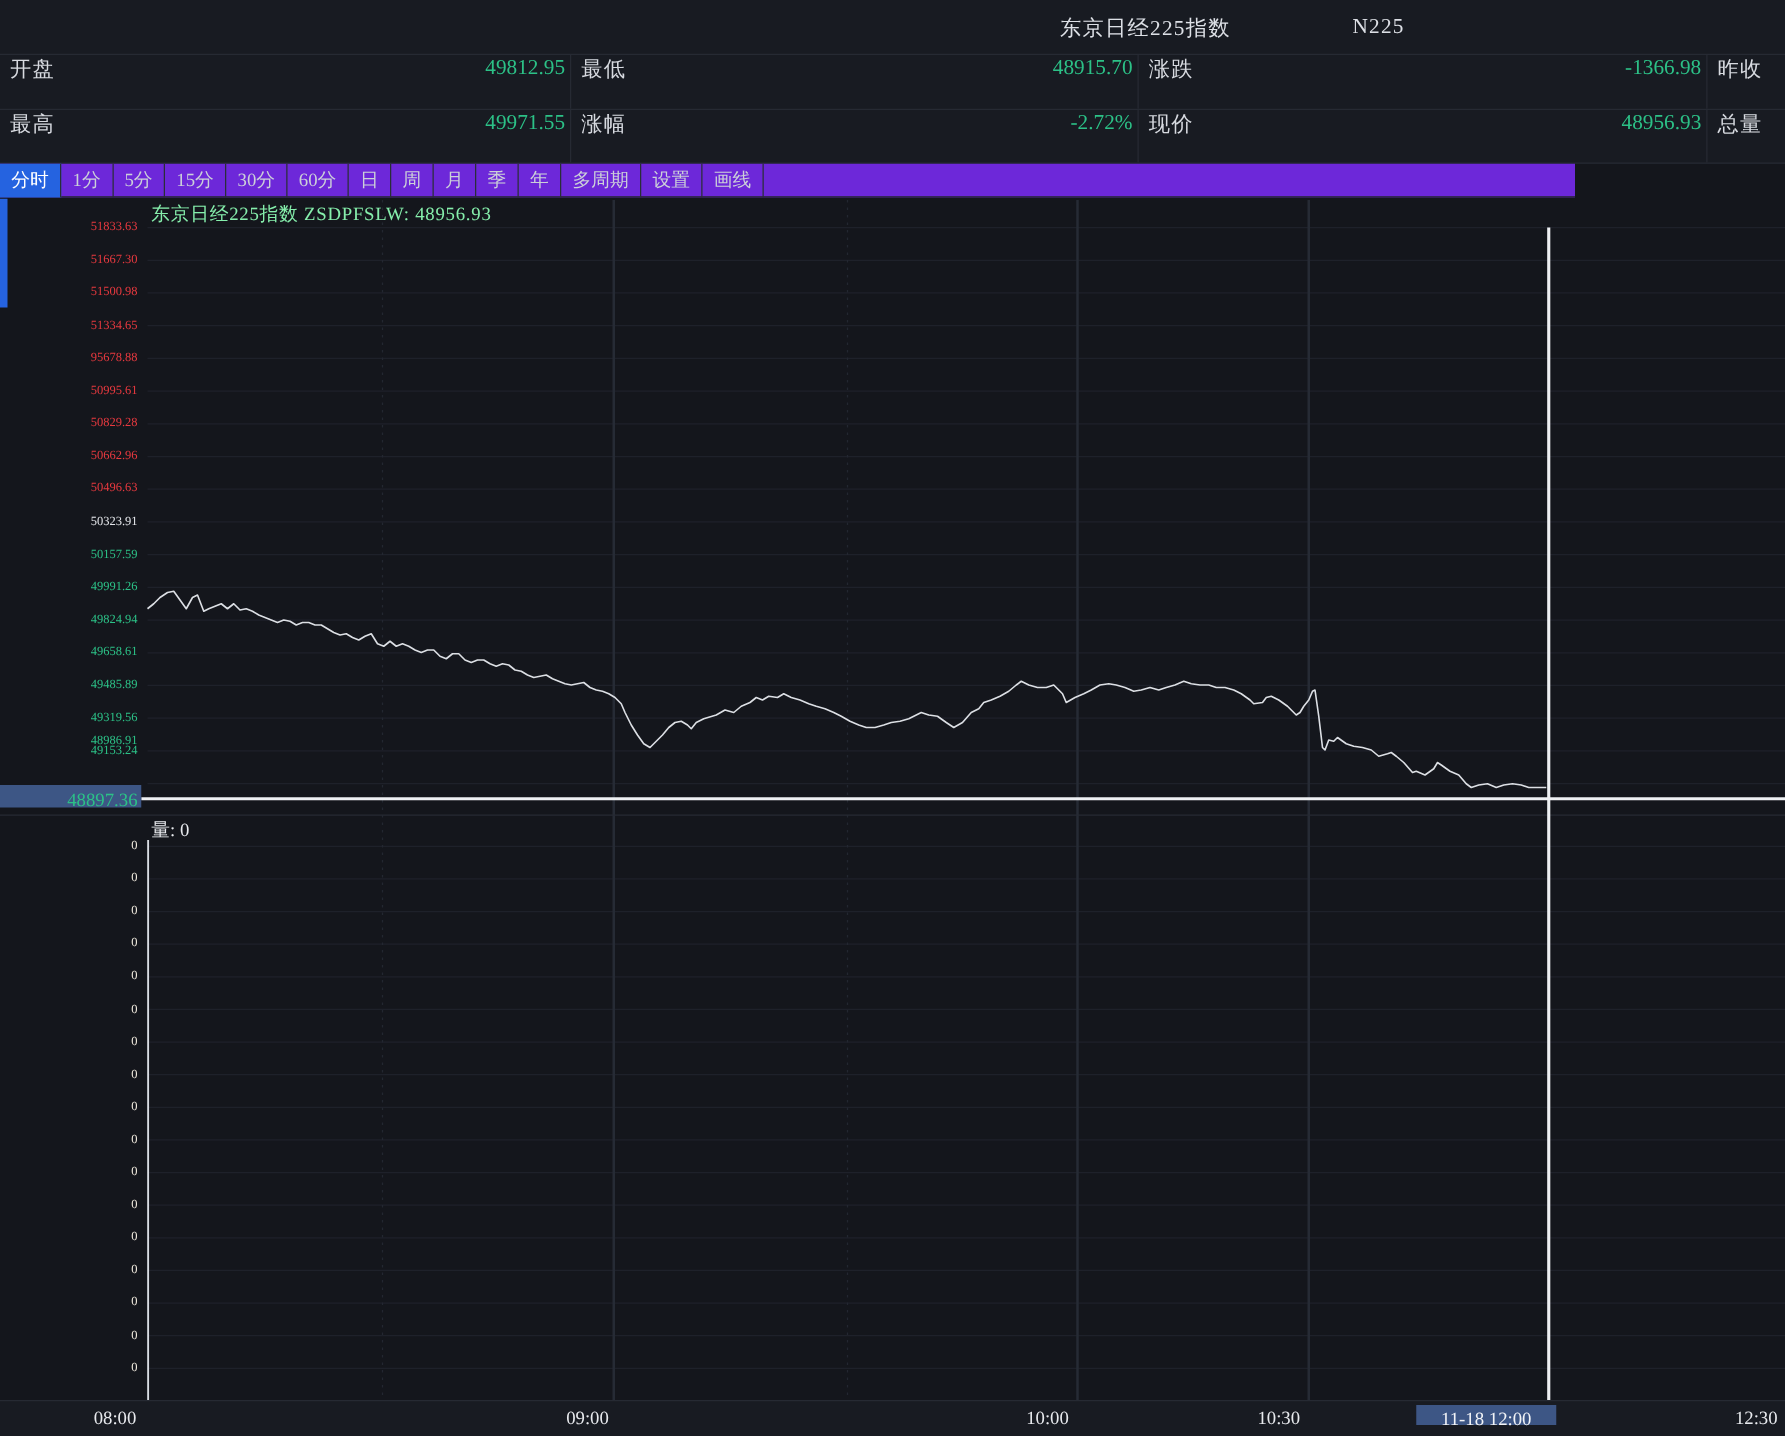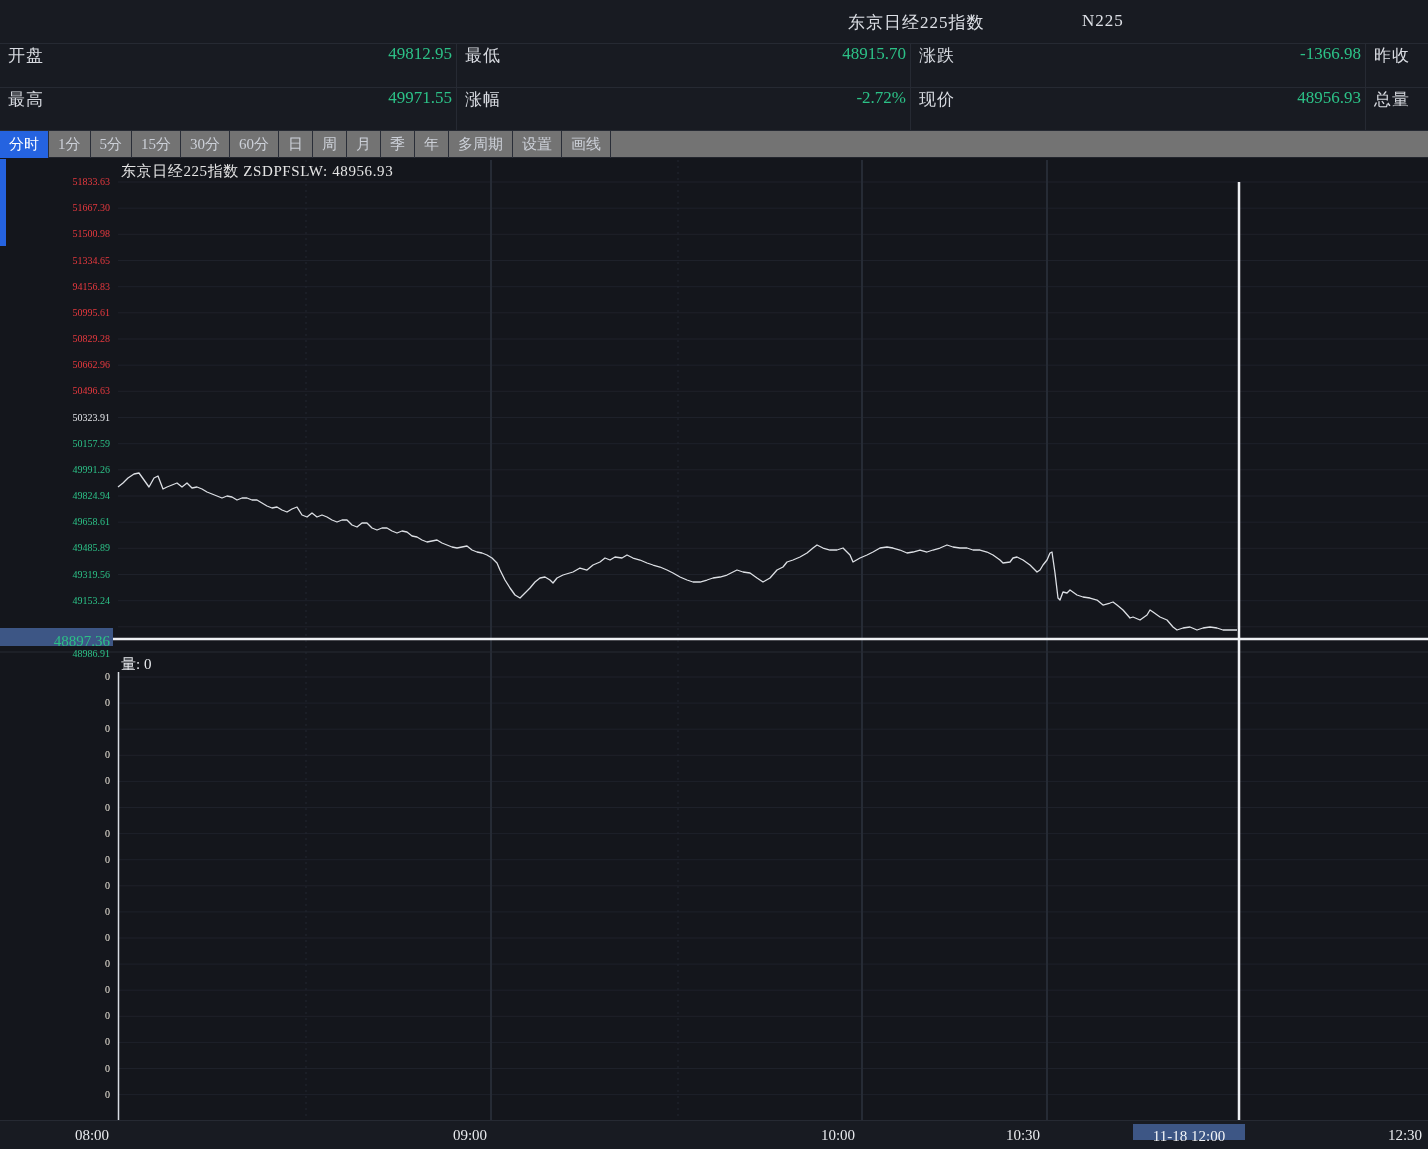--- a/index.html
+++ b/index.html
@@ -14,28 +14,28 @@
   .titlebar .symbol{position:absolute;left:1082px;top:11px;font-size:17px;color:#dde0e6;letter-spacing:1px;}
   
   .quote{position:absolute;left:0;top:44px;width:1428px;height:87px;background:#181b22;}
   .qrow{display:grid;grid-template-columns:456px 454px 455px 1fr;height:43px;border-bottom:1px solid #262a33;}
   .qrow:first-child{height:44px;}
   .qcell{display:flex;align-items:flex-start;justify-content:space-between;padding:0 4px 0 8px;}
   .qcell + .qcell{border-left:1px solid #262a33;}
   .qlabel{font-size:17px;color:#d7dae0;letter-spacing:1px;}
   .qvalue{font-size:17px;}
   
-  .tabbar{position:absolute;left:0;top:131px;width:1428px;height:27px;display:flex;
-    background:#737373;border-bottom:1px solid #22252d;}
+  .tabbar{position:absolute;left:0;top:131px;width:1260px;height:27px;display:flex;
+    background:#6d28d9;border-bottom:1px solid #22252d;}
   .tab{height:27px;padding:0 9px;display:flex;align-items:center;font-size:15px;
     color:#ccd0d8;border-right:1px solid #2a2e38;cursor:default;white-space:nowrap;}
   .tab.active{background:var(--blue);color:#ffffff;}
   
   svg#cv{position:absolute;left:0;top:0;}
-  .overlay-title{position:absolute;left:121px;top:162px;font-size:15px;color:#e5e5e5;letter-spacing:.6px;z-index:3;}
+  .overlay-title{position:absolute;left:121px;top:162px;font-size:15px;color:#86efac;letter-spacing:.6px;z-index:3;}
   .alab{position:absolute;width:110px;text-align:right;font-size:10px;line-height:18px;z-index:2;}
   .c-up{color:var(--up);}  .c-down{color:var(--down);}  .c-flat{color:var(--flat);}
   .vol-label{position:absolute;left:121px;top:655px;font-size:15px;color:#e9ebef;z-index:3;}
   .chip{position:absolute;background:var(--chip);z-index:6;}
   .price-chip{left:0;top:628px;width:113px;height:18px;line-height:26px;
     text-align:right;padding-right:3px;font-size:15px;color:var(--up);}
   .time-chip{left:1133px;top:1124px;width:112px;height:16px;line-height:24px;
     text-align:center;font-size:15px;color:#f2f4f7;}
   .scroll-thumb{position:absolute;left:0;top:159px;width:6px;height:87px;background:var(--blue);z-index:4;}
   
@@ -161,34 +161,34 @@
       <line x1="1239" y1="182" x2="1239" y2="1126" stroke="#eef0f3" stroke-width="2.5"></line>
     </svg>
 
   <div class="overlay-title">东京日经225指数 ZSDPFSLW: 48956.93</div>
 
   <div id="ylabels">
       <span class="alab c-down" style="top: 173px;">51833.63</span>
       <span class="alab c-down" style="top: 199.2px;">51667.30</span>
       <span class="alab c-down" style="top: 225.3px;">51500.98</span>
       <span class="alab c-down" style="top: 251.5px;">51334.65</span>
-      <span class="alab c-down" style="top: 277.7px;">94156.83</span>
+      <span class="alab c-down" style="top: 277.7px;">95678.88</span>
       <span class="alab c-down" style="top: 303.8px;">50995.61</span>
       <span class="alab c-down" style="top: 330px;">50829.28</span>
       <span class="alab c-down" style="top: 356.2px;">50662.96</span>
       <span class="alab c-down" style="top: 382.3px;">50496.63</span>
       <span class="alab c-flat" style="top: 408.5px;">50323.91</span>
       <span class="alab c-up" style="top: 434.7px;">50157.59</span>
       <span class="alab c-up" style="top: 460.8px;">49991.26</span>
       <span class="alab c-up" style="top: 487px;">49824.94</span>
       <span class="alab c-up" style="top: 513.2px;">49658.61</span>
       <span class="alab c-up" style="top: 539.3px;">49485.89</span>
       <span class="alab c-up" style="top: 565.5px;">49319.56</span>
       <span class="alab c-up" style="top: 591.7px;">49153.24</span>
-      <span class="alab c-up" style="top: 645px;">48986.91</span>
+      <span class="alab c-up" style="top: 584px;">48986.91</span>
     </div>
   <div id="vzeros">
       <span class="alab" style="color: rgb(240, 234, 222); top: 668px;">0</span>
       <span class="alab" style="color: rgb(240, 234, 222); top: 694.1px;">0</span>
       <span class="alab" style="color: rgb(240, 234, 222); top: 720.2px;">0</span>
       <span class="alab" style="color: rgb(240, 234, 222); top: 746.3px;">0</span>
       <span class="alab" style="color: rgb(240, 234, 222); top: 772.4px;">0</span>
       <span class="alab" style="color: rgb(240, 234, 222); top: 798.5px;">0</span>
       <span class="alab" style="color: rgb(240, 234, 222); top: 824.6px;">0</span>
       <span class="alab" style="color: rgb(240, 234, 222); top: 850.7px;">0</span>

